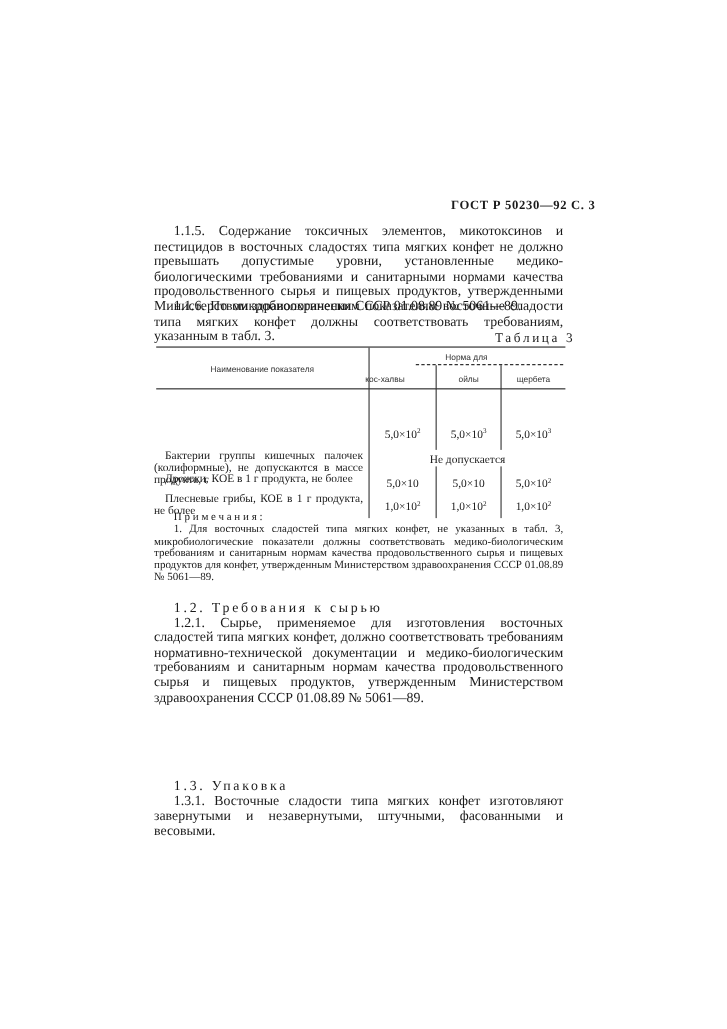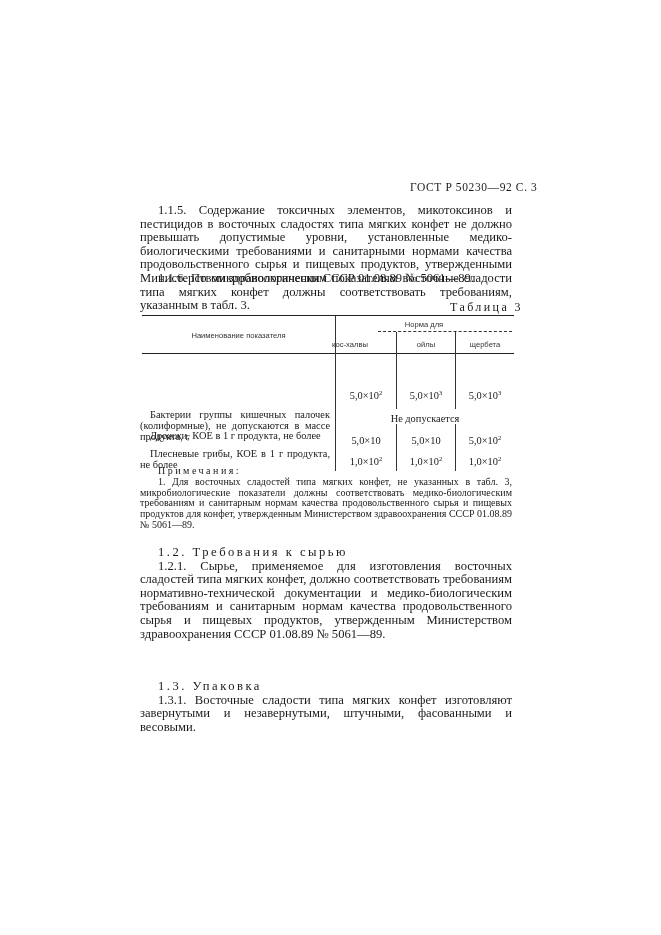--- a/index.html
+++ b/index.html
@@ -1,19 +1,19 @@
 <!DOCTYPE html>
 <html><head>
 <meta charset="utf-8">
 <style>
   html, body { margin: 0; padding: 0; background: #ffffff; }
   body { width: 661px; height: 935px; position: relative; overflow: hidden;
          font-family: "Liberation Serif", "DejaVu Serif", serif; color: #1a1a1a; }
   .page { position: absolute; left: 0; top: 0; width: 661px; height: 935px; }
-  .hdr { position: absolute; left: 410px; top: 181px; font-size: 11.5px; font-weight: normal;
+  .hdr { position: absolute; left: 410px; top: 181px; font-size: 11.5px; font-weight: bold;
          letter-spacing: 0.6px; }
   .block { position: absolute; left: 140px; width: 372px; font-size: 12.6px; line-height: 13.6px;
            text-align: justify; }
   .p { margin: 0; text-indent: 18px; }
   .p-last { text-align-last: left; }
   .sp { letter-spacing: 2.5px; }
   .tcap { position: absolute; left: 450px; top: 300px; font-size: 12px; letter-spacing: 2.4px; }
   .rule { position: absolute; left: 142px; width: 372px; height: 0; border-top: 1.4px solid #222; }
   .vline { position: absolute; width: 0; border-left: 1px solid #333; }
   .hline { position: absolute; height: 0; border-top: 1px solid #333; }
@@ -87,17 +87,17 @@
     <p class="p sp" style="font-size:10px;">Примечания:</p>
     <p class="p">1. Для восточных сладостей типа мягких конфет, не указанных в табл. 3, микробиологические показатели должны соответствовать медико-биологическим требованиям и санитарным нормам качества продовольственного сырья и пищевых продуктов для конфет, утвержденным Министерством здравоохранения СССР 01.08.89 № 5061—89.</p>
   </div>
 
   <div class="block" style="top:546px;">
     <p class="p sp" style="text-align:left;">1.2. Требования к сырью</p>
     <p class="p">1.2.1. Сырье, применяемое для изготовления восточных сладостей типа мягких конфет, должно соответствовать требованиям нормативно-технической документации и медико-биологическим требованиям и санитарным нормам качества продовольственного сырья и пищевых продуктов, утвержденным Министерством здравоохранения СССР 01.08.89 № 5061—89.</p>
   </div>
 
   <div class="block" style="top:680px;">
-    <p class="p sp" style="text-align:left;">1.3. Упаковка</p>
+    <p class="p sp" style="text-align:left;margin-top:28px;">1.3. Упаковка</p>
     <p class="p">1.3.1. Восточные сладости типа мягких конфет изготовляют завернутыми и незавернутыми, штучными, фасованными и весовыми.</p>
   </div>
 
 </div>
 
 </body></html>

